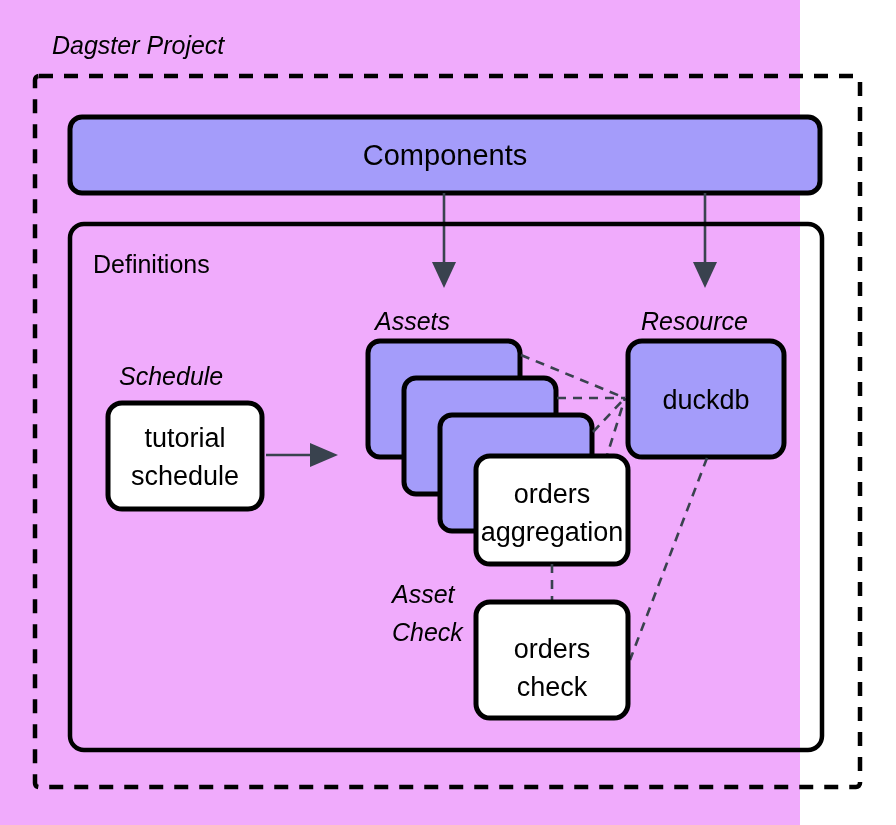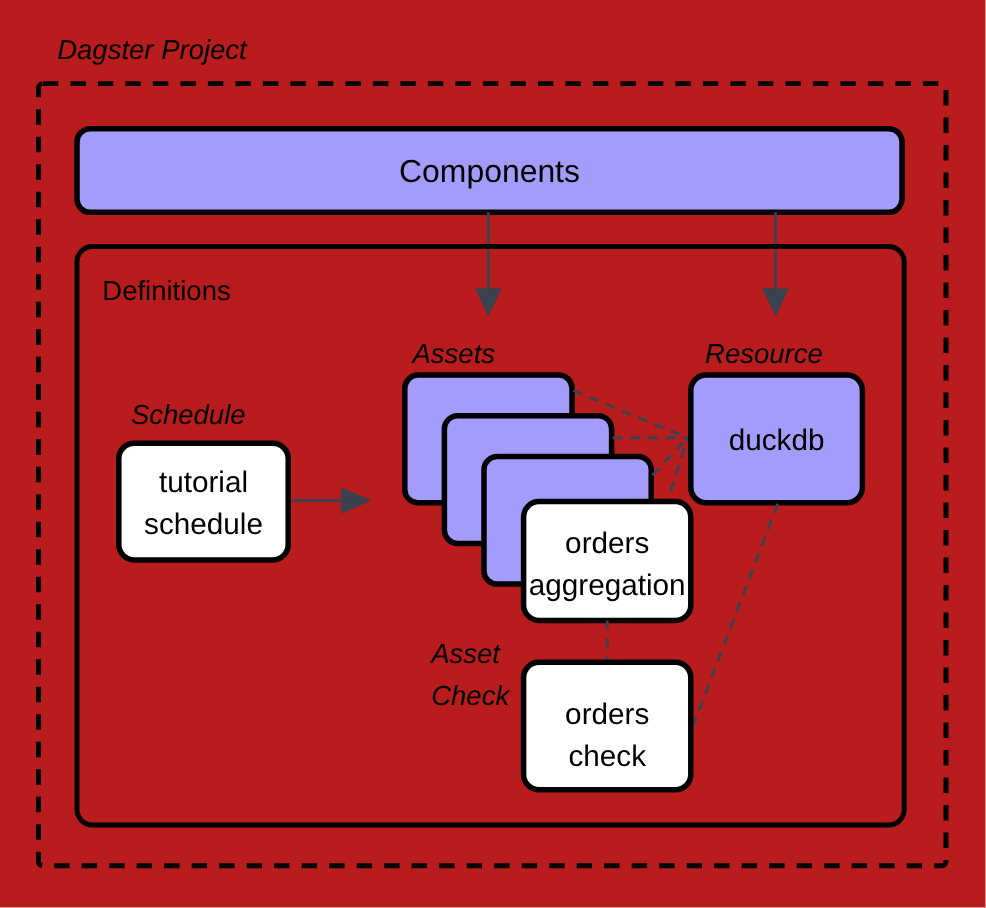--- a/index.html
+++ b/index.html
@@ -8,23 +8,23 @@
     background: #ffffff;
   }
   body {
     width: 896px;
     height: 825px;
     font-family: "Liberation Sans", sans-serif;
     overflow: hidden;
   }
   #diagram-root {
     position: relative;
-    width: 896px;
+    width: 800px;
     height: 825px;
-    background: #b91c1c;
+    background: #f0abfc;
   }
   svg#diagram-svg {
     display: block;
     width: 896px;
     height: 825px;
   }
   .node-fill-purple { fill: #a49cfa; }
   .node-fill-white  { fill: #ffffff; }
   .node-stroke {
     stroke: #000000;

